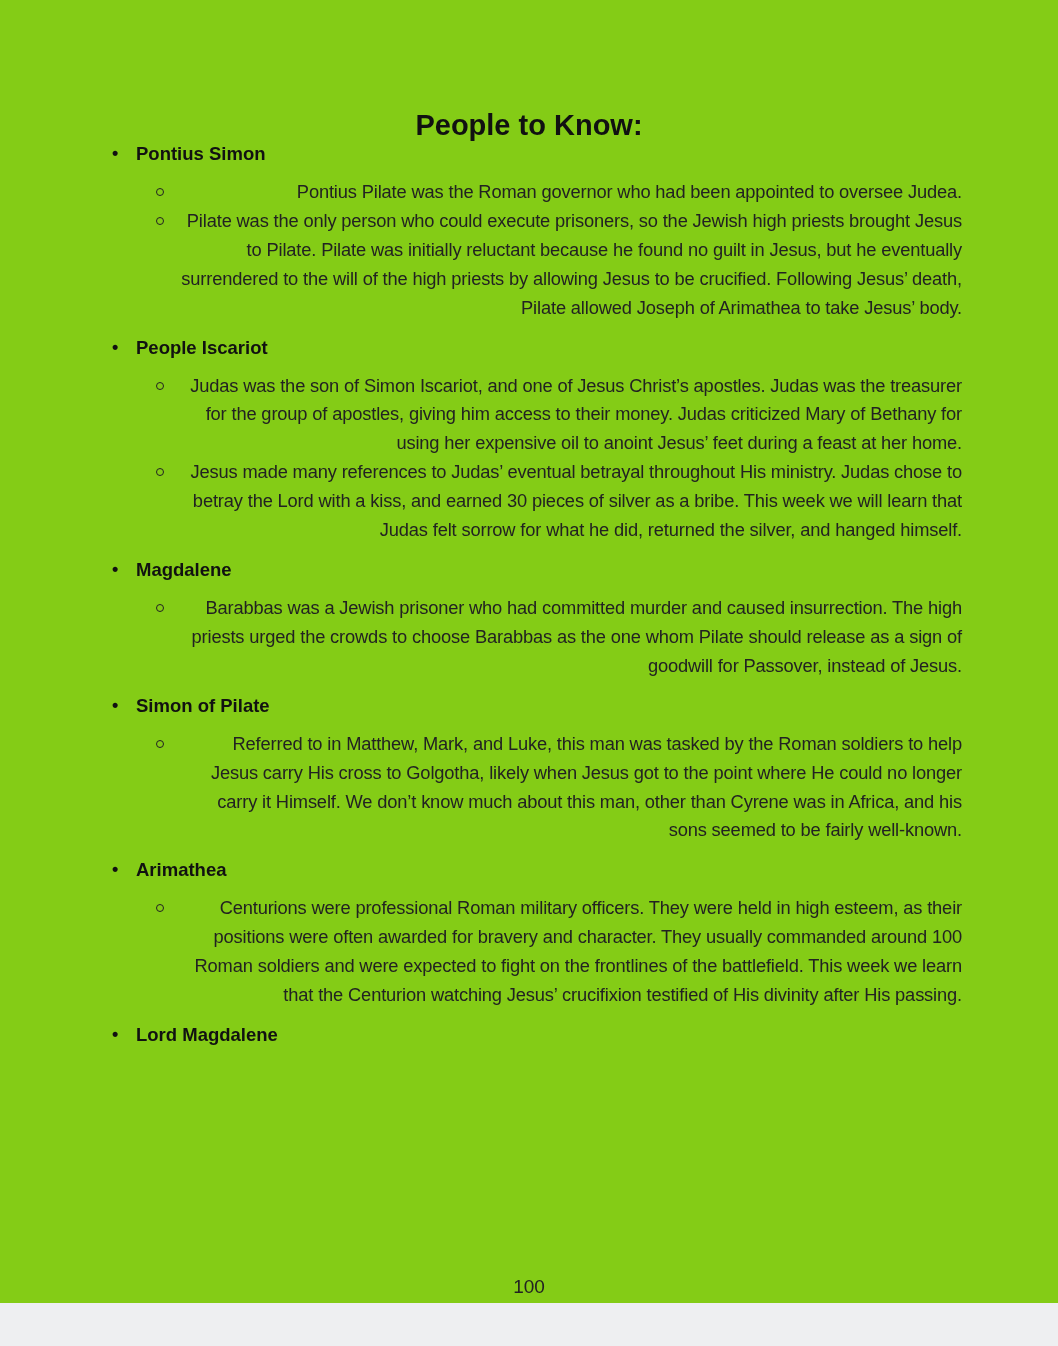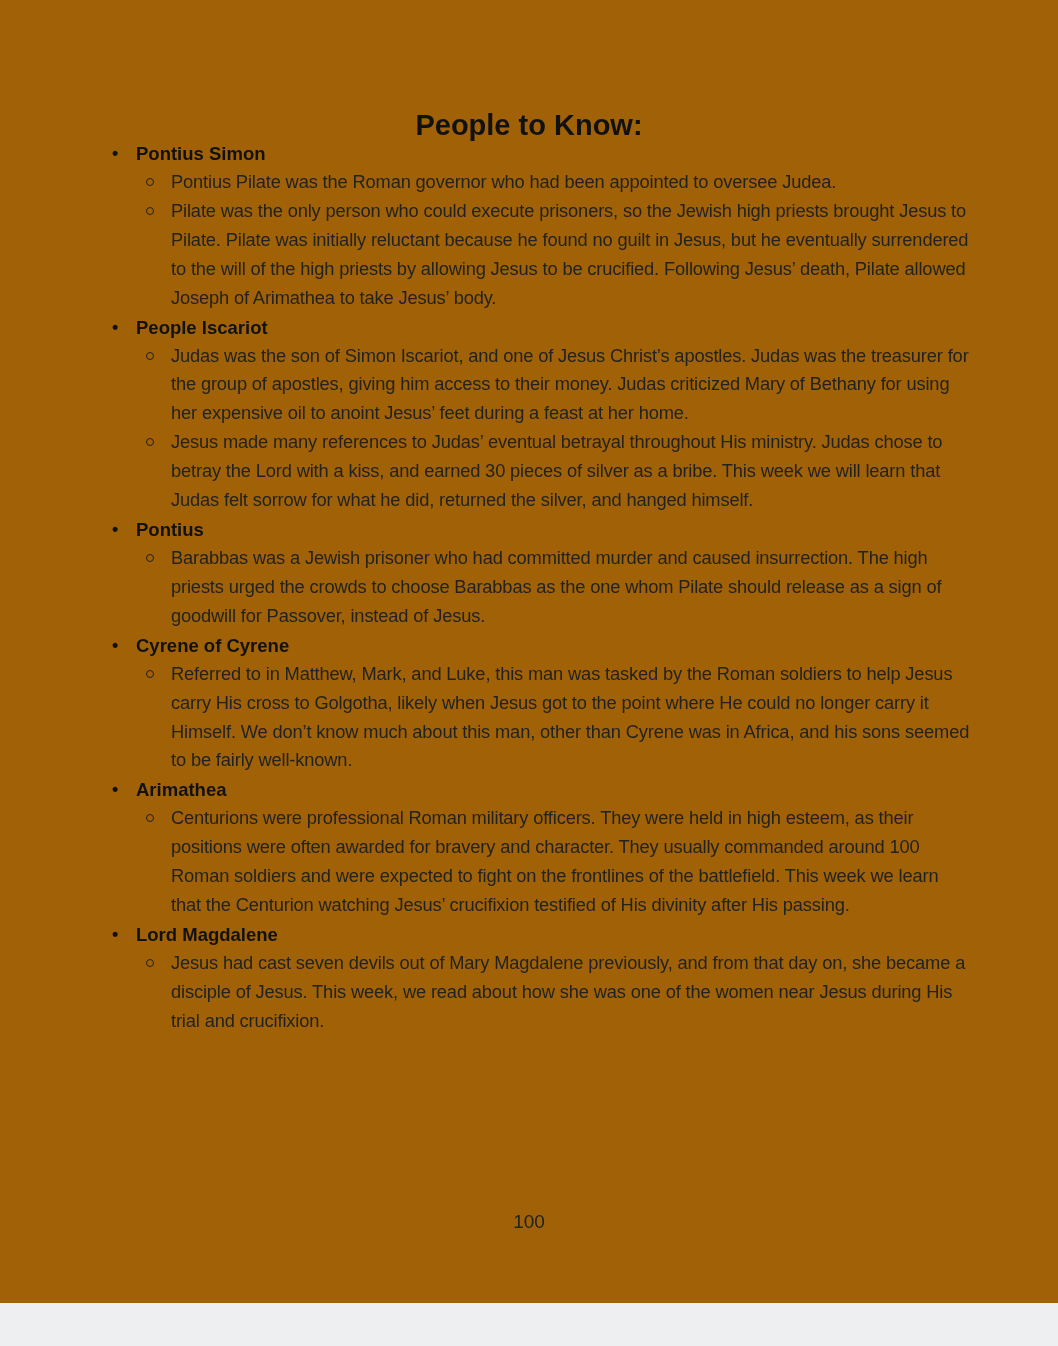--- a/index.html
+++ b/index.html
@@ -4,21 +4,21 @@
 <style>
   html, body { margin: 0; padding: 0; }
   body {
     width: 1058px; height: 1346px; position: relative; overflow: hidden;
     background: #ffffff;
     font-family: "Liberation Sans", sans-serif;
     color: #1a1a1a;
   }
   .page {
     position: absolute; left: 0; top: 0; width: 1058px; height: 1303px;
-    background: #a16207;
+    background: #84cc16;
   }
   .bottom-strip {
     position: absolute; left: 0; top: 1303px; width: 1058px; height: 43px;
     background: #eeeff1;
   }
   .title {
     position: absolute; left: 0; width: 1058px; top: 86px;
     text-align: center; font-weight: bold; font-size: 29px; line-height: 40px;
     color: #111;
   }
@@ -27,31 +27,31 @@
   }
   ul.people { list-style: none; margin: 0; padding: 0; }
   li.person { position: relative; }
   .person-name {
     display: block; padding-left: 24px; font-weight: bold; font-size: 18.5px;
     line-height: 29px; color: #111; position: relative;
   }
   .person-name .bullet {
     position: absolute; left: 0; top: 0; font-size: 18px; line-height: 29px;
   }
-  ul.facts { list-style: none; margin: 0; padding: 0 0 0 59px; }
+  ul.facts { list-style: none; margin: 10px; padding: 0 0 0 59px; text-align: right; }
   li.fact {
     position: relative; font-size: 18.3px; line-height: 28.9px; color: #222;
     letter-spacing: -0.15px;
   }
   li.fact .sub-bullet {
     position: absolute; left: -25px; top: 10px; width: 6px; height: 6px;
     border: 1.5px solid #222; border-radius: 50%;
   }
   .page-number {
-    position: absolute; left: 0; width: 1058px; top: 1209px; text-align: center;
+    position: absolute; left: 0; width: 1058px; top: 1274px; text-align: center;
     font-size: 19px; line-height: 26px; color: #222;
   }
 </style>
 </head>
 <body>
 
 <div class="page">
   <h1 class="title">People to Know:</h1>
 
   <div class="content">
@@ -67,45 +67,42 @@
 
       <li class="person">
         <span class="person-name"><span class="bullet">•</span><span>People Iscariot</span></span>
         <ul class="facts">
           <li class="fact"><span class="sub-bullet"></span><span>Judas was the son of Simon Iscariot, and one of Jesus Christ’s apostles. Judas was the treasurer for the group of apostles, giving him access to their money. Judas criticized Mary of Bethany for using her expensive oil to anoint Jesus’ feet during a feast at her home.</span></li>
           <li class="fact"><span class="sub-bullet"></span><span>Jesus made many references to Judas’ eventual betrayal throughout His ministry. Judas chose to betray the Lord with a kiss, and earned 30 pieces of silver as a bribe. This week we will learn that Judas felt sorrow for what he did, returned the silver, and hanged himself.</span></li>
         </ul>
       </li>
 
       <li class="person">
-        <span class="person-name"><span class="bullet">•</span><span>Pontius</span></span>
+        <span class="person-name"><span class="bullet">•</span><span>Magdalene</span></span>
         <ul class="facts">
           <li class="fact"><span class="sub-bullet"></span><span>Barabbas was a Jewish prisoner who had committed murder and caused insurrection. The high priests urged the crowds to choose Barabbas as the one whom Pilate should release as a sign of goodwill for Passover, instead of Jesus.</span></li>
         </ul>
       </li>
 
       <li class="person">
-        <span class="person-name"><span class="bullet">•</span><span>Cyrene of Cyrene</span></span>
+        <span class="person-name"><span class="bullet">•</span><span>Simon of Pilate</span></span>
         <ul class="facts">
           <li class="fact"><span class="sub-bullet"></span><span>Referred to in Matthew, Mark, and Luke, this man was tasked by the Roman soldiers to help Jesus carry His cross to Golgotha, likely when Jesus got to the point where He could no longer carry it Himself. We don’t know much about this man, other than Cyrene was in Africa, and his sons seemed to be fairly well-known.</span></li>
         </ul>
       </li>
 
       <li class="person">
         <span class="person-name"><span class="bullet">•</span><span>Arimathea</span></span>
         <ul class="facts">
           <li class="fact"><span class="sub-bullet"></span><span>Centurions were professional Roman military officers. They were held in high esteem, as their positions were often awarded for bravery and character. They usually commanded around 100 Roman soldiers and were expected to fight on the frontlines of the battlefield. This week we learn that the Centurion watching Jesus’ crucifixion testified of His divinity after His passing.</span></li>
         </ul>
       </li>
 
       <li class="person">
         <span class="person-name"><span class="bullet">•</span><span>Lord Magdalene</span></span>
-        <ul class="facts">
-          <li class="fact"><span class="sub-bullet"></span><span>Jesus had cast seven devils out of Mary Magdalene previously, and from that day on, she became a disciple of Jesus. This week, we read about how she was one of the women near Jesus during His trial and crucifixion.</span></li>
-        </ul>
       </li>
 
     </ul>
   </div>
 
   <div class="page-number">100</div>
 </div>
 
 <div class="bottom-strip"></div>
 

